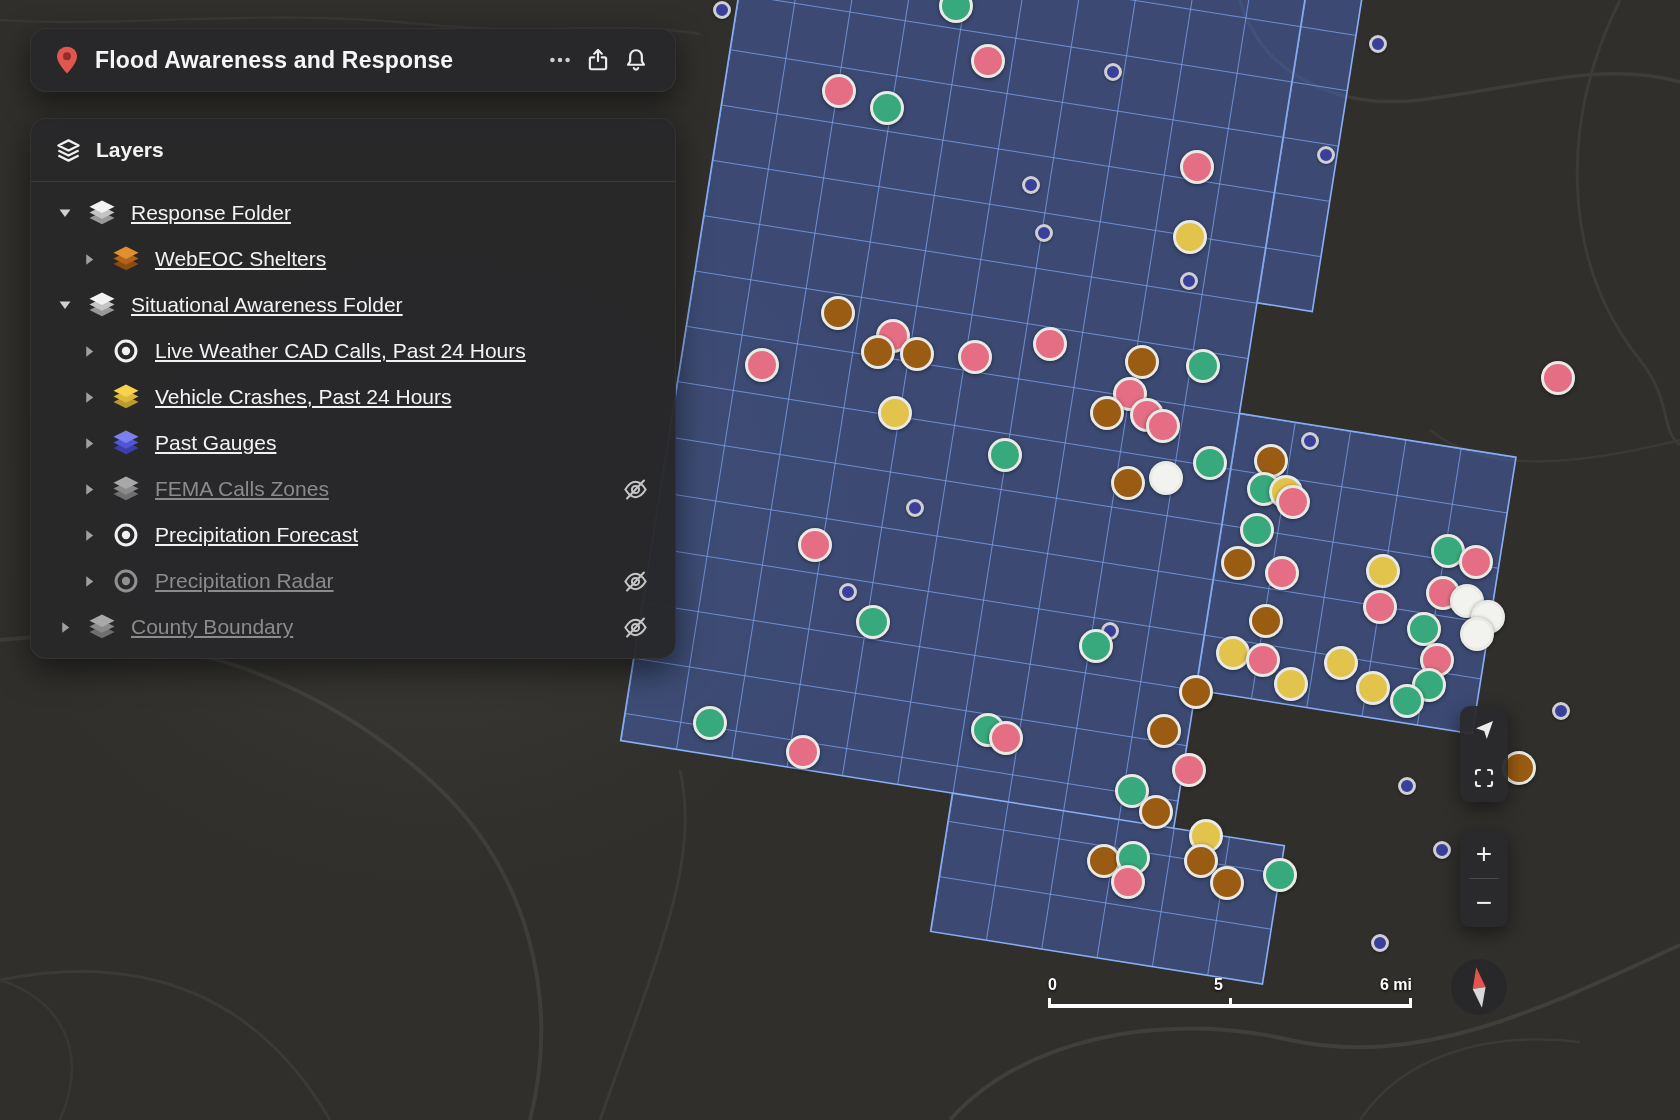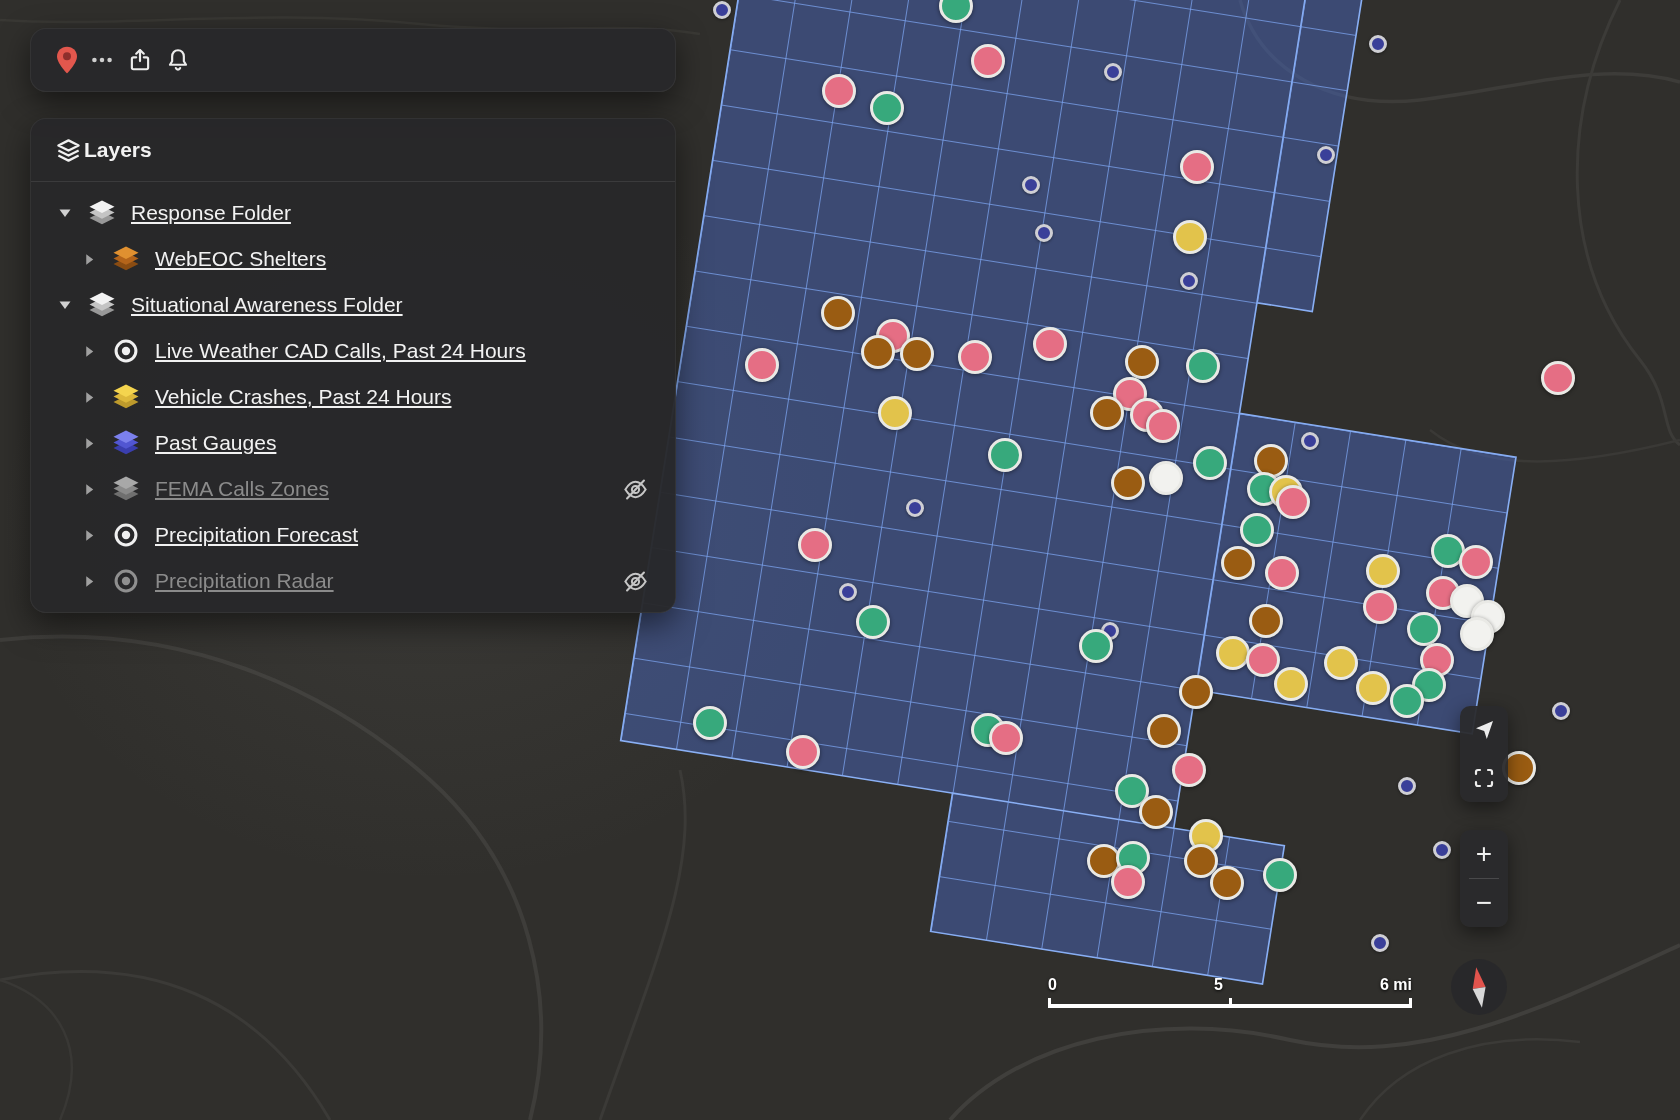--- a/index.html
+++ b/index.html
@@ -24,21 +24,21 @@
               flex:1;white-space:nowrap;letter-spacing:0.2px;}
   .tc-btn{width:38px;height:40px;display:flex;align-items:center;justify-content:center;
           cursor:pointer;border-radius:8px;}
   
   .layers-panel{position:absolute;left:30px;top:118px;width:646px;
                 background:rgba(40,40,42,0.96);border-radius:16px;
                 box-shadow:0 12px 32px rgba(0,0,0,0.5);border:1px solid rgba(255,255,255,0.05);
                 padding-bottom:8px;box-sizing:border-box;}
   .layers-header{display:flex;align-items:center;height:62px;padding:0 24px;
                  border-bottom:1px solid rgba(255,255,255,0.09);}
-  .layers-header .hdr-label{font-size:21px;font-weight:700;color:#f2f2f2;margin-left:2px;}
+  .layers-header .hdr-label{font-size:21px;font-weight:700;color:#f2f2f2;margin-left:14px;}
   .layers-list{padding-top:8px;}
   .layer-row{display:flex;align-items:center;height:46px;padding-right:26px;box-sizing:border-box;}
   .disclosure{width:24px;display:flex;align-items:center;justify-content:center;flex:none;}
   .layer-icon{width:30px;height:30px;margin:0 14px 0 10px;display:flex;align-items:center;
               justify-content:center;flex:none;}
   .layer-label{font-size:21px;color:#f2f2f2;white-space:nowrap;text-decoration:underline;}
   .layer-row.dimmed .layer-label{color:#8b8b8b;}
   .eye{margin-left:auto;display:flex;align-items:center;}
   
   .ctl-stack{position:absolute;width:48px;background:rgba(42,42,44,0.95);border-radius:10px;
@@ -177,20 +177,21 @@
       <div class="marker" style="left: 1541px; top: 361px; background: rgb(229, 110, 132);"></div>
     </div>
 
   <div class="title-card">
     <span style="display:flex;">
       <svg width="32" height="32" viewBox="0 0 24 24">
         <path d="M12 2 C7.6 2 4.5 5.2 4.5 9.3 C4.5 14.4 12 22 12 22 C12 22 19.5 14.4 19.5 9.3 C19.5 5.2 16.4 2 12 2 Z" fill="#e2574d"></path>
         <circle cx="12" cy="9.2" r="3" fill="#8e2f2c"></circle>
       </svg>
     </span>
+    <span class="title-text">Flood Awareness and Response</span>
     <span class="tc-btn">
       <svg width="26" height="26" viewBox="0 0 24 24">
         <circle cx="5" cy="12" r="2.1" fill="#cfcfcf"></circle>
           <circle cx="12" cy="12" r="2.1" fill="#cfcfcf"></circle>
           <circle cx="19" cy="12" r="2.1" fill="#cfcfcf"></circle>
       </svg>
     </span>
     <span class="tc-btn">
       <svg width="26" height="26" viewBox="0 0 24 24" fill="none" stroke="#ececec" stroke-width="2" stroke-linecap="round" stroke-linejoin="round">
         <path d="M8.5 9.5 H6 a1.5 1.5 0 0 0 -1.5 1.5 v8 a1.5 1.5 0 0 0 1.5 1.5 h12 a1.5 1.5 0 0 0 1.5 -1.5 v-8 a1.5 1.5 0 0 0 -1.5 -1.5 h-2.5"></path>
@@ -357,20 +358,42 @@
           </span>
     <span class="layer-label">Precipitation Radar</span>
           <span class="eye">
             <svg width="27" height="27" viewBox="0 0 24 24" fill="none" stroke="#c6c6c6" stroke-width="1.8" stroke-linecap="round">
   <path d="M3 12 C6 7.2 9.8 5.2 12 5.2 C14.2 5.2 18 7.2 21 12 C18 16.8 14.2 18.8 12 18.8 C9.8 18.8 6 16.8 3 12 Z"></path>
   <circle cx="12" cy="12" r="3.2"></circle>
   <line x1="4.5" y1="20" x2="19.5" y2="4"></line>
             </svg>
           </span>
         </div>
+        <div class="layer-row dimmed" style="padding-left:22px">
+    <span class="disclosure">
+            <svg width="15" height="15" viewBox="0 0 16 16">
+              <path d="M4.5 2.5 L12 8 L4.5 13.5 Z" fill="#a0a0a0"></path>
+            </svg>
+          </span>
+    <span class="layer-icon">
+            <svg width="30" height="30" viewBox="0 0 24 24">
+  <path d="M12 11 L22 16 L12 21 L2 16 Z" fill="#6f6f6f"></path>
+  <path d="M12 6.5 L22 11.5 L12 16.5 L2 11.5 Z" fill="#8a8a8a"></path>
+  <path d="M12 2 L22 7 L12 12 L2 7 Z" fill="#a8a8a8"></path>
+            </svg>
+          </span>
+    <span class="layer-label">County Boundary</span>
+          <span class="eye">
+            <svg width="27" height="27" viewBox="0 0 24 24" fill="none" stroke="#c6c6c6" stroke-width="1.8" stroke-linecap="round">
+  <path d="M3 12 C6 7.2 9.8 5.2 12 5.2 C14.2 5.2 18 7.2 21 12 C18 16.8 14.2 18.8 12 18.8 C9.8 18.8 6 16.8 3 12 Z"></path>
+  <circle cx="12" cy="12" r="3.2"></circle>
+  <line x1="4.5" y1="20" x2="19.5" y2="4"></line>
+            </svg>
+          </span>
+        </div>
       </div>
   </div>
 
   <div class="ctl-stack" style="left:1460px;top:706px;height:96px;">
     <div class="ctl-btn">
       <svg width="24" height="24" viewBox="0 0 24 24">
           <path d="M21 3 L4 10.2 L12.2 13 L14.8 21 Z" fill="#ececec"></path>
         </svg>
     </div>
     <div class="ctl-btn">

